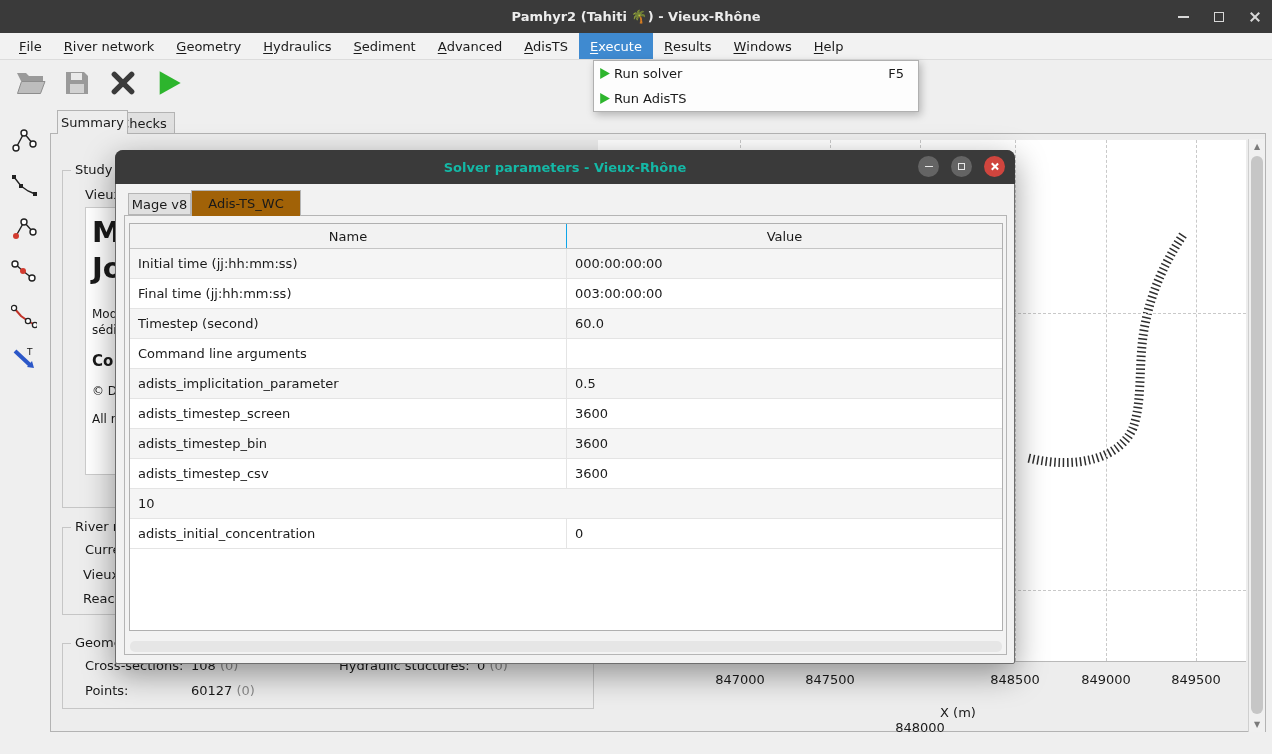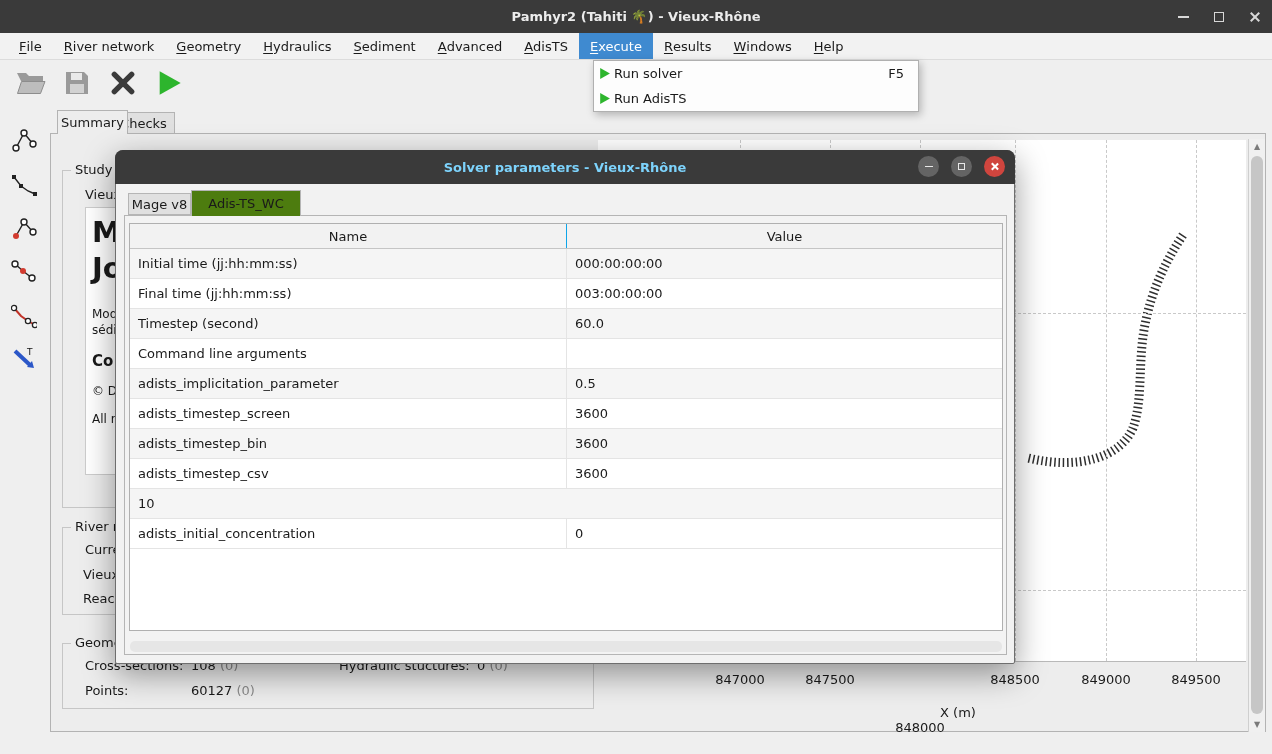--- a/index.html
+++ b/index.html
@@ -71,34 +71,34 @@
   .dd-item { position:relative; height:25px; display:flex; align-items:center; padding-left:20px; font-size:13px; }
   .dd-item.highlight { background:#3584e4; color:#ffffff; }
   .dd-icon { position:absolute; left:4px; top:6px; width:13px; height:13px; }
   .dd-shortcut { position:absolute; right:14px; }
 
   
   .dialog { position:absolute; left:115px; top:150px; width:900px; height:514px; background:#f2f2f2;
             border:1px solid #6e6e6e; border-radius:8px 8px 2px 2px; box-shadow:0 10px 32px rgba(0,0,0,.40); z-index:40; }
   .dlg-titlebar { position:absolute; left:-1px; top:-1px; width:900px; height:34px; background:#3a3a3a;
                   border-radius:8px 8px 0 0; display:flex; align-items:center; justify-content:center; }
-  .dlg-title { color:#7dd3fc; font-weight:bold; font-size:13px; }
+  .dlg-title { color:#14b8a6; font-weight:bold; font-size:13px; }
   .dlg-controls { position:absolute; right:10px; top:6px; display:flex; gap:12px; }
   .dlg-circle { width:21px; height:21px; border-radius:50%; background:#646464; display:flex; align-items:center; justify-content:center; }
   .dlg-circle.red { background:#d0453e; }
   .dlg-glyph-min { width:8px; height:1.5px; background:#e8e8e8; }
   .dlg-glyph-max { width:7px; height:7px; border:1.2px solid #e8e8e8; }
   .dlg-glyph-close { position:relative; width:9px; height:9px; }
   .dlg-glyph-close:before,.dlg-glyph-close:after { content:""; position:absolute; left:4px; top:0; width:1.6px; height:9px; background:#ffffff; }
   .dlg-glyph-close:before { transform:rotate(45deg); } .dlg-glyph-close:after { transform:rotate(-45deg); }
 
   .dlg-tab { position:absolute; display:flex; align-items:center; justify-content:center; font-size:13px;
              border:1px solid #b5b5b5; }
   .dlg-tab.inactive { left:12px; top:42px; width:63px; height:22px; background:#e0e0e0; z-index:4; }
-  .dlg-tab.active { left:75px; top:39px; width:110px; height:26px; background:#4d7c0f; border-bottom:none; z-index:5; }
+  .dlg-tab.active { left:75px; top:39px; width:110px; height:26px; background:#a16207; border-bottom:none; z-index:5; }
   .dlg-pane { position:absolute; left:8px; top:64px; width:883px; height:440px; border:1px solid #b5b5b5; background:#f3f3f3; z-index:3; }
 
   .ptable { position:absolute; left:13px; top:72px; width:874px; height:408px; background:#ffffff; border:1px solid #b0b0b0; z-index:6; overflow:hidden; }
   .ptable-header { display:flex; height:25px; background:#f2f2f2; border-bottom:1px solid #c5c5c5; }
   .ptable-header .hcell { display:flex; align-items:center; justify-content:center; font-size:13px; }
   .hcell.name { width:437px; border-right:1px solid #0ea5e9; }
   .hcell.value { flex:1; }
   .prow { display:flex; height:30px; border-bottom:1px solid #e4e4e4; background:#ffffff; }
   .prow:nth-child(even) { background:#f5f5f5; }
   .pcell { display:flex; align-items:center; padding-left:8px; font-size:13px; }

